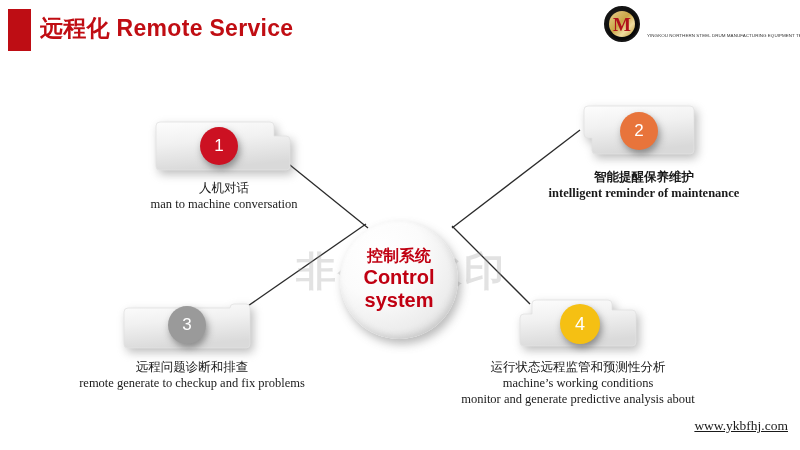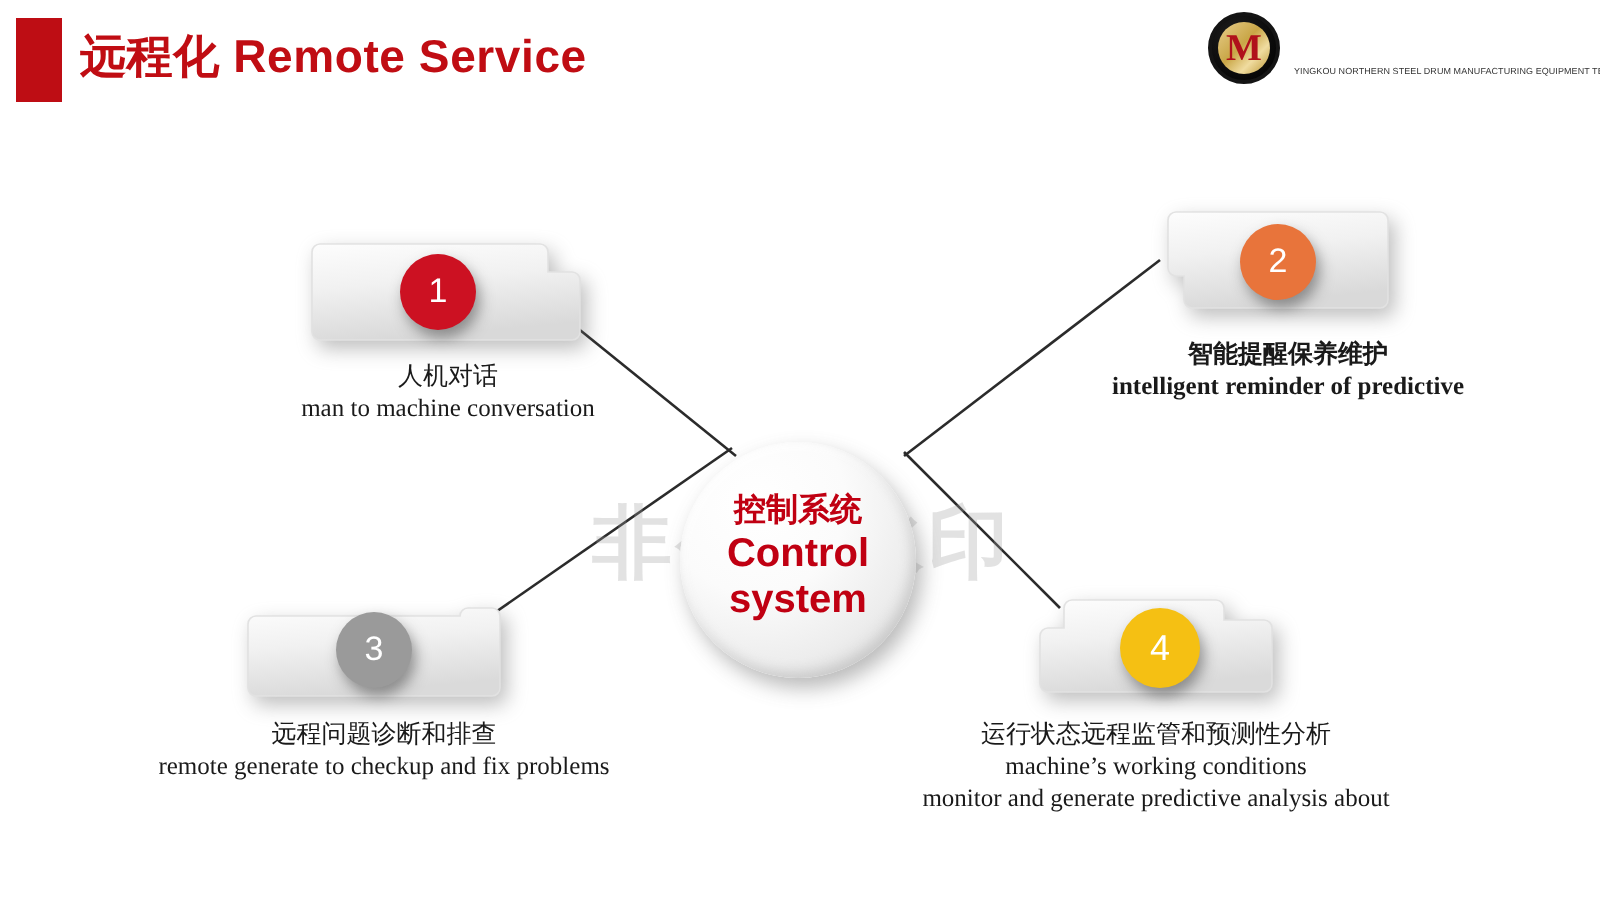--- a/index.html
+++ b/index.html
@@ -238,21 +238,21 @@
             </linearGradient>
           </defs>
           <path d="M10,2 H108 a4,4 0 0 1 4,4 V46 a4,4 0 0 1 -4,4 H14 a4,4 0 0 1 -4,-4 V34 H6 a4,4 0 0 1 -4,-4 V6 a4,4 0 0 1 4,-4 Z" fill="url(#cg2)" stroke="#e2e2e2" stroke-width="0.8"></path>
         </svg>
         <div class="num-badge" style="left: 38px; top: 8px; width: 38px; height: 38px; font-size: 17px; background: rgb(232, 116, 59);">
           <span>2</span>
         </div>
       </div>
       <div class="node-label" style="left:-48px; top:66px; width:220px;font-weight:bold;">
         <div class="label-cn">智能提醒保养维护</div>
-        <div class="label-en">intelligent reminder of predictive</div>
+        <div class="label-en">intelligent reminder of maintenance</div>
       </div>
     </div>
 
     <div class="node" id="node-3" style="left:122px; top:244px;">
       <div class="card-wrap" style="width:132px; height:54px;">
         <svg class="card-shape" width="132" height="54" viewBox="0 0 132 54">
           <defs>
             <linearGradient id="cg3" x1="0" y1="0" x2="0.25" y2="1">
               <stop offset="0%" stop-color="#fdfdfd"></stop>
               <stop offset="45%" stop-color="#f1f1f1"></stop>
@@ -289,14 +289,15 @@
       </div>
       <div class="node-label" style="left:-94px; top:64px; width:320px;">
         <div class="label-cn">运行状态远程监管和预测性分析</div>
         <div class="label-en">machine’s working conditions</div>
         <div class="label-en">monitor and generate predictive analysis about</div>
       </div>
     </div>
 
   </div>
 
+  <a id="footer-url" href="#">www.ykbfhj.com</a>
 
 </div>
 
 </body></html>

